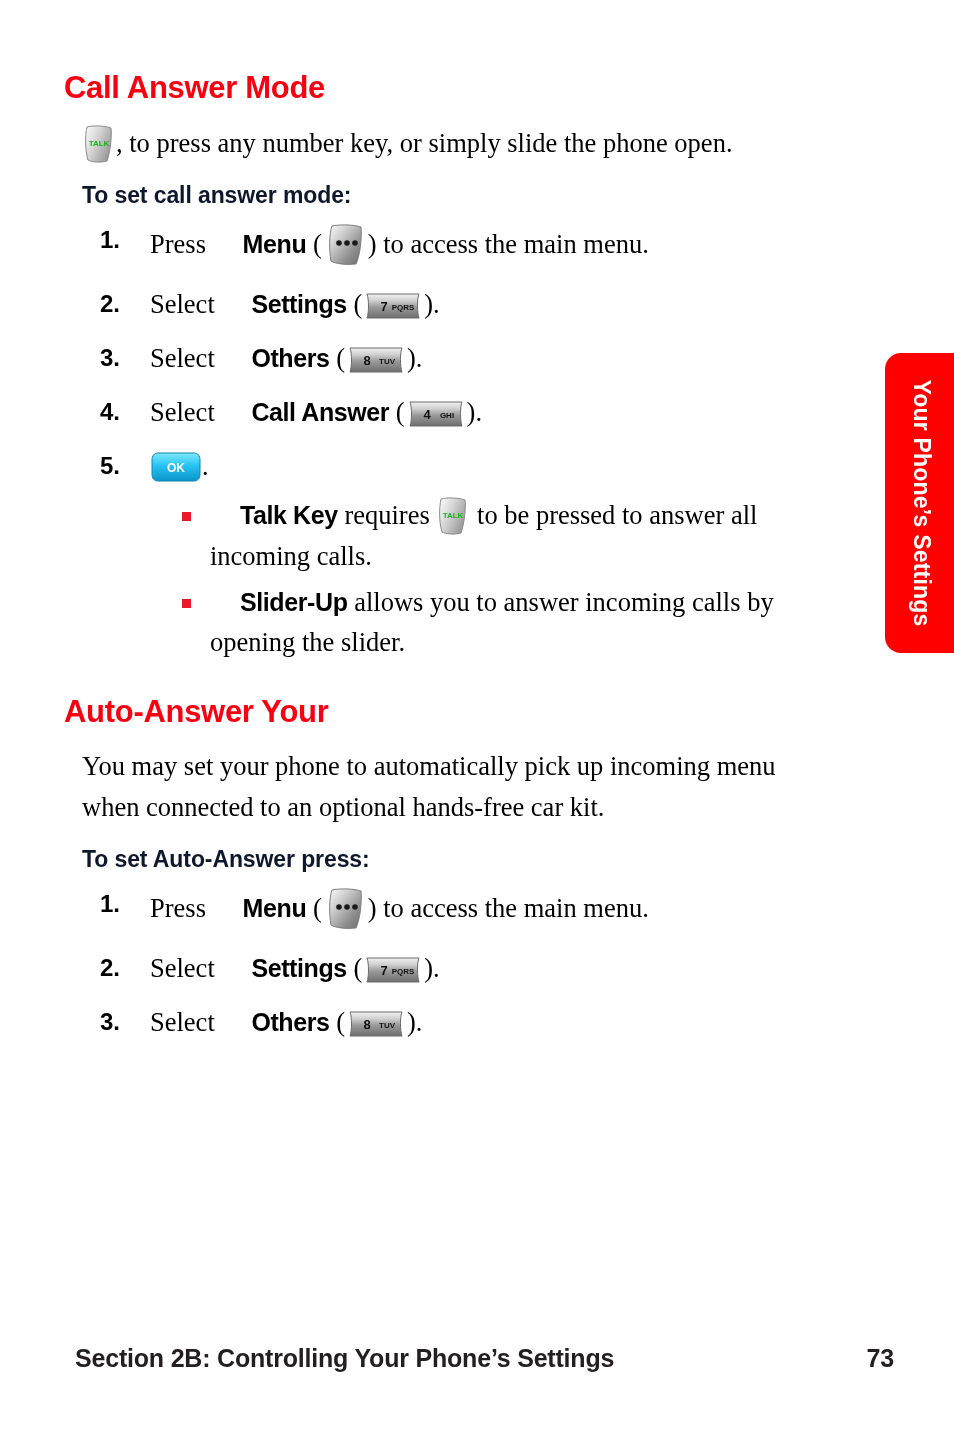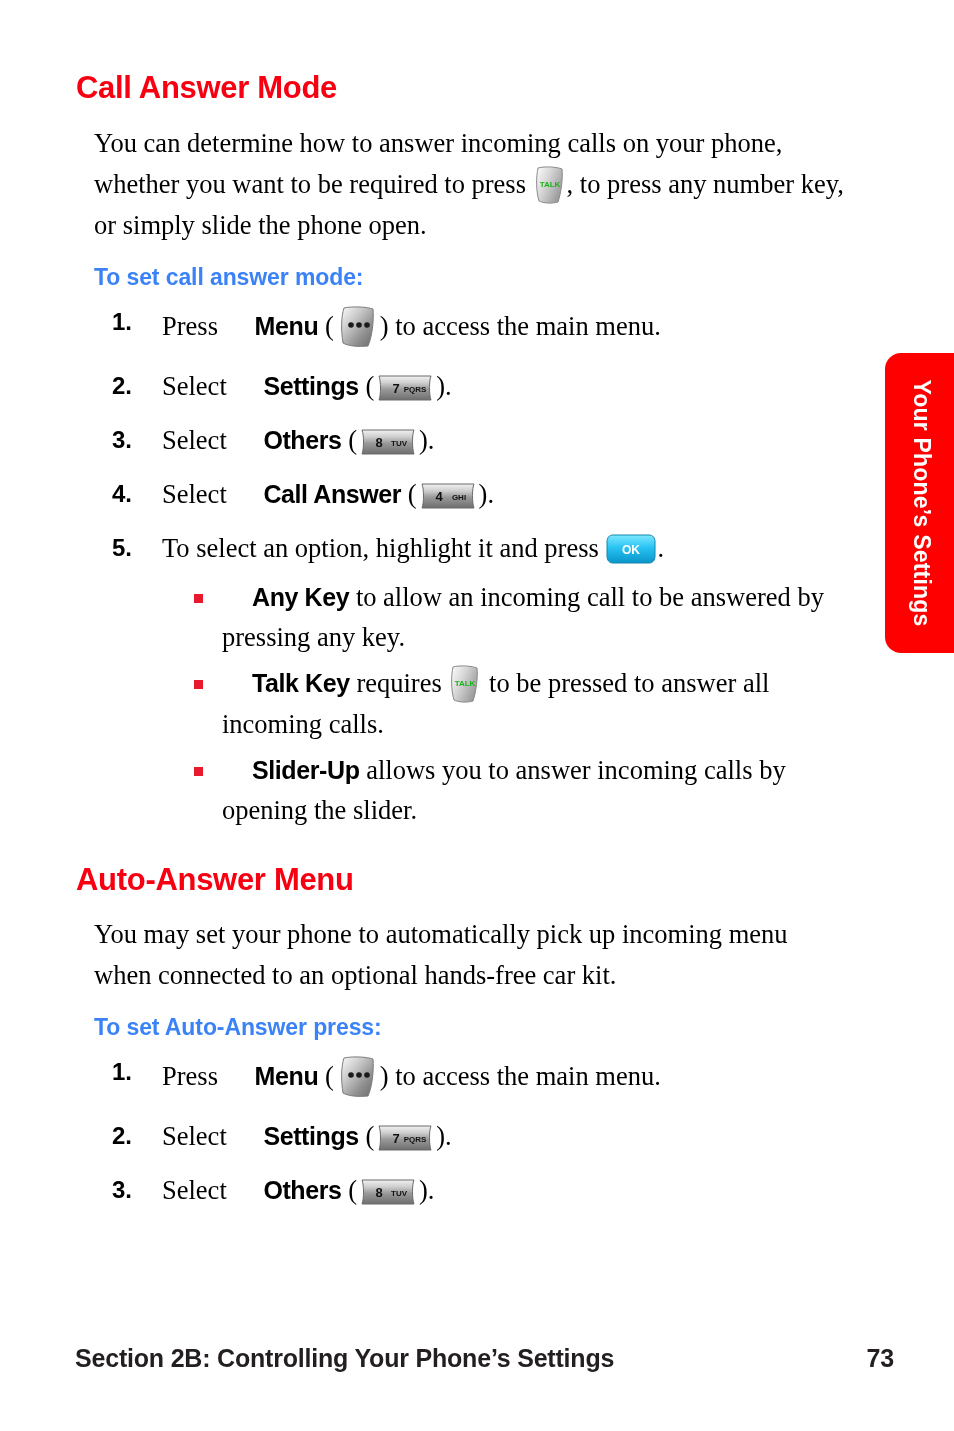--- a/index.html
+++ b/index.html
@@ -41,21 +41,21 @@
     color: #ffffff;
     font-family: "Liberation Sans", sans-serif;
     font-weight: bold;
     font-size: 23px;
     letter-spacing: 0.2px;
   }
 
   
   .content {
     position: absolute;
-    left: 16px;
+    left: 4px;
     top: 0;
     width: 885px;
     padding-left: 60px;
     padding-right: 20px;
     padding-top: 72px;
   }
 
   h1.section-title {
     color: #f60012;
     font-family: "Liberation Sans", sans-serif;
@@ -74,21 +74,21 @@
     color: #000000;
     margin: 0 0 6px 0;
     padding-left: 18px;
     max-width: 770px;
   }
 
   h2.sub-head {
     font-family: "Liberation Sans", sans-serif;
     font-weight: bold;
     font-size: 23px;
-    color: #3b82f6;
+    color: #0f172a;
     margin: 18px 0 14px 0;
     padding-left: 18px;
     letter-spacing: -0.1px;
   }
 
   ol.steps {
     list-style: none;
     margin: 0;
     padding: 0 0 0 36px;
   }
@@ -219,21 +219,20 @@
 
   <div class="side-tab">
     <span class="side-tab-label">Your Phone’s Settings</span>
   </div>
 
   <div class="content">
 
     <h1 class="section-title">Call Answer Mode</h1>
 
     <p class="body-para">
-      <span>You can determine how to answer incoming calls on your phone, whether you want to be required to press</span>
       <span class="keyicon key-talk">
         <svg viewBox="0 0 34 40">
           <path d="M5,3 C12,1 24,2 29,4 C30,14 28,28 25,37 C18,39 10,38 6,36 C3,26 3,12 5,3 Z" fill="url(#gTalk)" stroke="#8a8a8a" stroke-width="1"></path>
           <text x="17" y="22" font-family="'Liberation Sans',sans-serif" font-size="8" font-weight="bold" fill="#18b418" text-anchor="middle">TALK</text>
         </svg>
       </span><span>, to press any number key, or simply slide the phone open.</span>
     </p>
 
     <h2 class="sub-head">To set call answer mode:</h2>
 
@@ -287,53 +286,48 @@
           <svg viewBox="0 0 62 30">
             <path d="M5,3 L57,3 C55,7 55,22 57,27 L5,27 C7,22 7,8 5,3 Z" fill="url(#gKeyNum)" stroke="#6b6b6b" stroke-width="1"></path>
             <text x="22" y="20" font-family="'Liberation Sans',sans-serif" font-size="13" font-weight="bold" fill="#111" text-anchor="middle">4</text>
             <text x="42" y="19" font-family="'Liberation Sans',sans-serif" font-size="8" font-weight="bold" fill="#111" text-anchor="middle">GHI</text>
           </svg>
         </span><span>).</span>
       </li>
 
       <li>
         <span class="num">5.</span>
-        <span>To select an option, highlight it and press</span>
         <span class="keyicon key-ok">
           <svg viewBox="0 0 52 32">
             <path d="M8,2 L44,2 C48,2 50,5 50,9 L50,23 C50,27 48,30 44,30 L8,30 C4,30 2,27 2,23 L2,9 C2,5 4,2 8,2 Z" fill="url(#gOk)" stroke="#1184ad" stroke-width="1"></path>
             <text x="26" y="21" font-family="'Liberation Sans',sans-serif" font-size="12" font-weight="bold" fill="#ffffff" text-anchor="middle">OK</text>
           </svg>
         </span><span>.</span>
 
         <ul class="bullets">
-          <li>
-            <span class="bold-term">Any Key</span>
-            <span>to allow an incoming call to be answered by pressing any key.</span>
-          </li>
           <li>
             <span class="bold-term">Talk Key</span>
             <span>requires</span>
             <span class="keyicon key-talk">
               <svg viewBox="0 0 34 40">
                 <path d="M5,3 C12,1 24,2 29,4 C30,14 28,28 25,37 C18,39 10,38 6,36 C3,26 3,12 5,3 Z" fill="url(#gTalk)" stroke="#8a8a8a" stroke-width="1"></path>
                 <text x="17" y="22" font-family="'Liberation Sans',sans-serif" font-size="8" font-weight="bold" fill="#18b418" text-anchor="middle">TALK</text>
               </svg>
             </span>
             <span>to be pressed to answer all incoming calls.</span>
           </li>
           <li>
             <span class="bold-term">Slider-Up</span>
             <span>allows you to answer incoming calls by opening the slider.</span>
           </li>
         </ul>
       </li>
     </ol>
 
-    <h1 class="section-title second">Auto-Answer Menu</h1>
+    <h1 class="section-title second">Auto-Answer Your</h1>
 
     <p class="body-para">You may set your phone to automatically pick up incoming menu when connected to an optional hands-free car kit.</p>
 
     <h2 class="sub-head">To set Auto-Answer press:</h2>
 
     <ol class="steps">
       <li>
         <span class="num">1.</span>
         <span>Press</span>
         <span class="bold-term">Menu</span>

